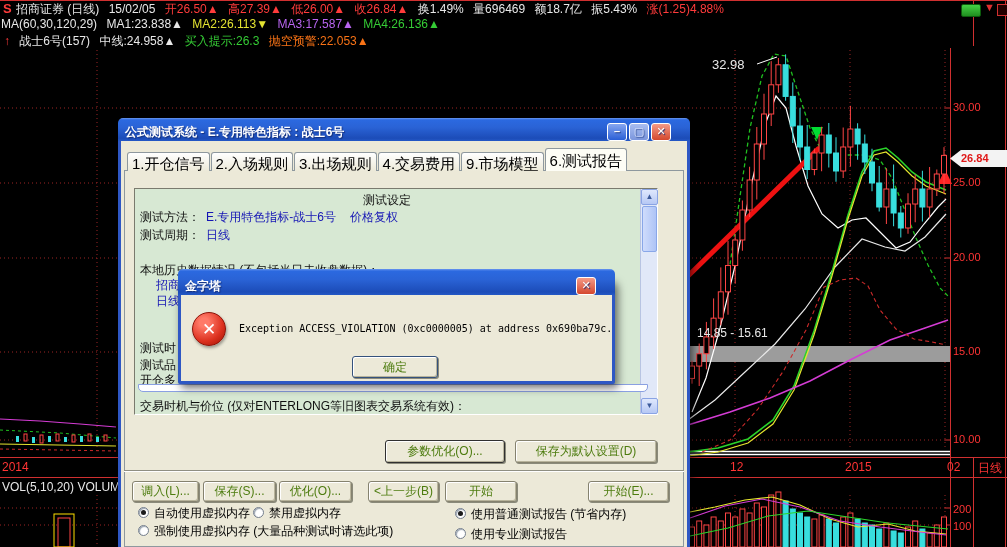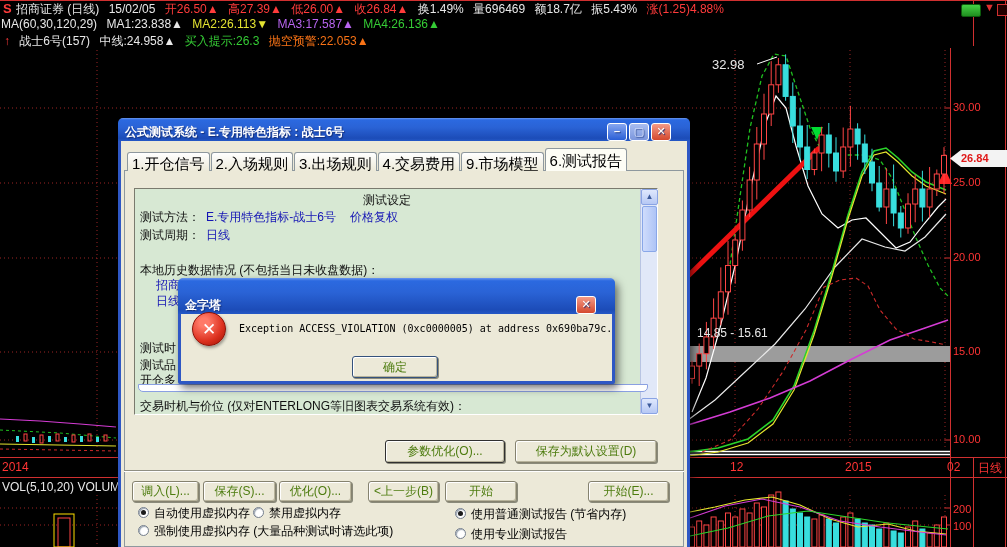--- a/index.html
+++ b/index.html
@@ -363,21 +363,21 @@
   <span class="radio" style="left:253px;top:507px;z-index:11"></span>
   <span class="optlbl" style="left:269px;top:505px;z-index:11">禁用虚拟内存</span>
   <span class="radio" style="left:138px;top:525px;z-index:11"></span>
   <span class="optlbl" style="left:154px;top:523px;z-index:11">强制使用虚拟内存 (大量品种测试时请选此项)</span>
   <span class="radio sel" style="left:455px;top:508px;z-index:11"></span>
   <span class="optlbl" style="left:471px;top:506px;z-index:11">使用普通测试报告 (节省内存)</span>
   <span class="radio" style="left:455px;top:528px;z-index:11"></span>
   <span class="optlbl" style="left:471px;top:526px;z-index:11">使用专业测试报告</span>
 
   <div class="xpwin" style="left:178px;top:278px;width:437px;height:106px;border-radius:7px 7px 2px 2px;z-index:20;box-shadow:3px 4px 9px rgba(0,0,0,.55)"></div>
-  <div class="tbar" style="left:178px;top:278px;width:437px;height:36px;z-index:21">
+  <div class="tbar" style="left:178px;top:269px;width:437px;height:26px;z-index:21">
     <span class="ttl">金字塔</span>
     <span class="tbtn cl"><span>✕</span></span>
   </div>
   <div class="erricon" style="left:192px;top:312px;z-index:21"><span>✕</span></div>
   <span class="abs emsg" style="left:239px;top:323px;z-index:21">Exception ACCESS_VIOLATION (0xc0000005) at address 0x690ba79c.</span>
   <button class="btn" style="left:352px;top:356px;width:86px;height:22px;z-index:21;border:1px solid #35527c">确定</button>
 
 </div>
 
 </body></html>

